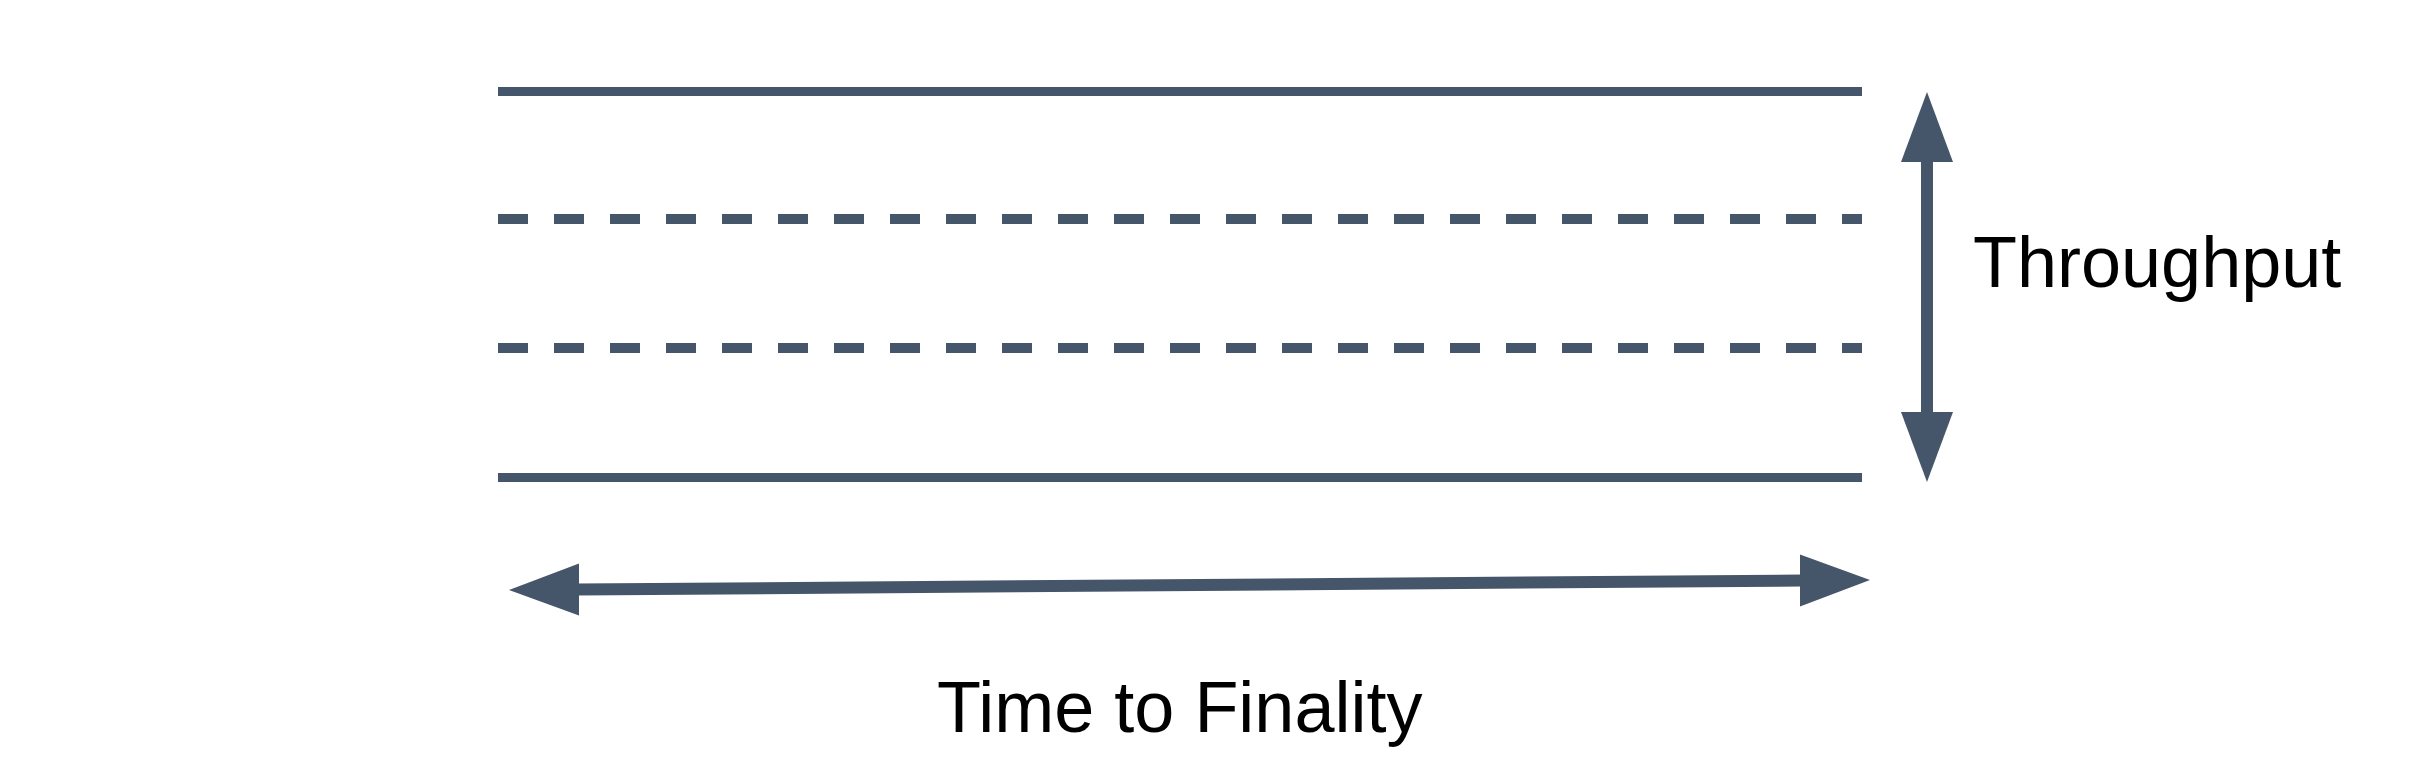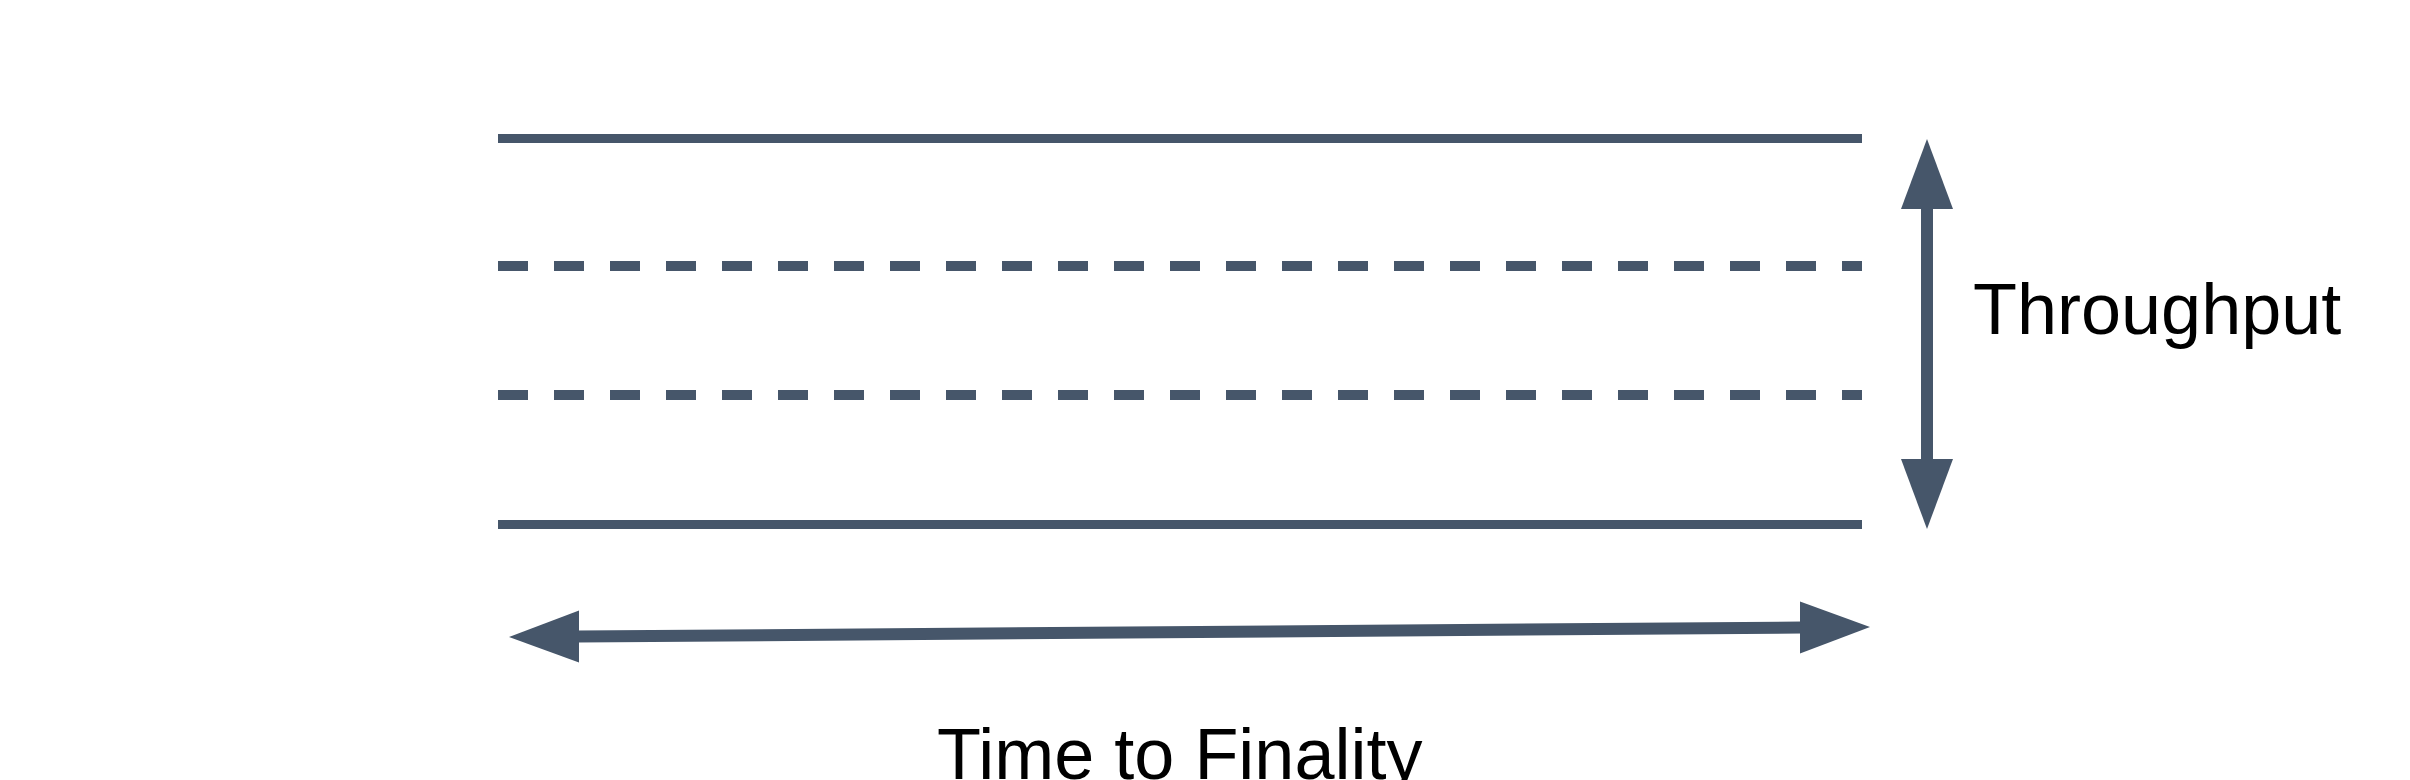--- a/index.html
+++ b/index.html
@@ -11,21 +11,20 @@
     height: 780px;
     background: var(--bg, #ffffff);
     font-family: "Liberation Sans", sans-serif;
     overflow: hidden;
   }
   .diagram {
     position: relative;
     width: 2410px;
     height: 640px;
     background: var(--bg, #ffffff);
-    margin-top: 47px;
   }
   .diagram svg {
     position: absolute;
     left: 0;
     top: 0;
     display: block;
   }
   .band-line {
     stroke: var(--line, #46566a);
     fill: none;

